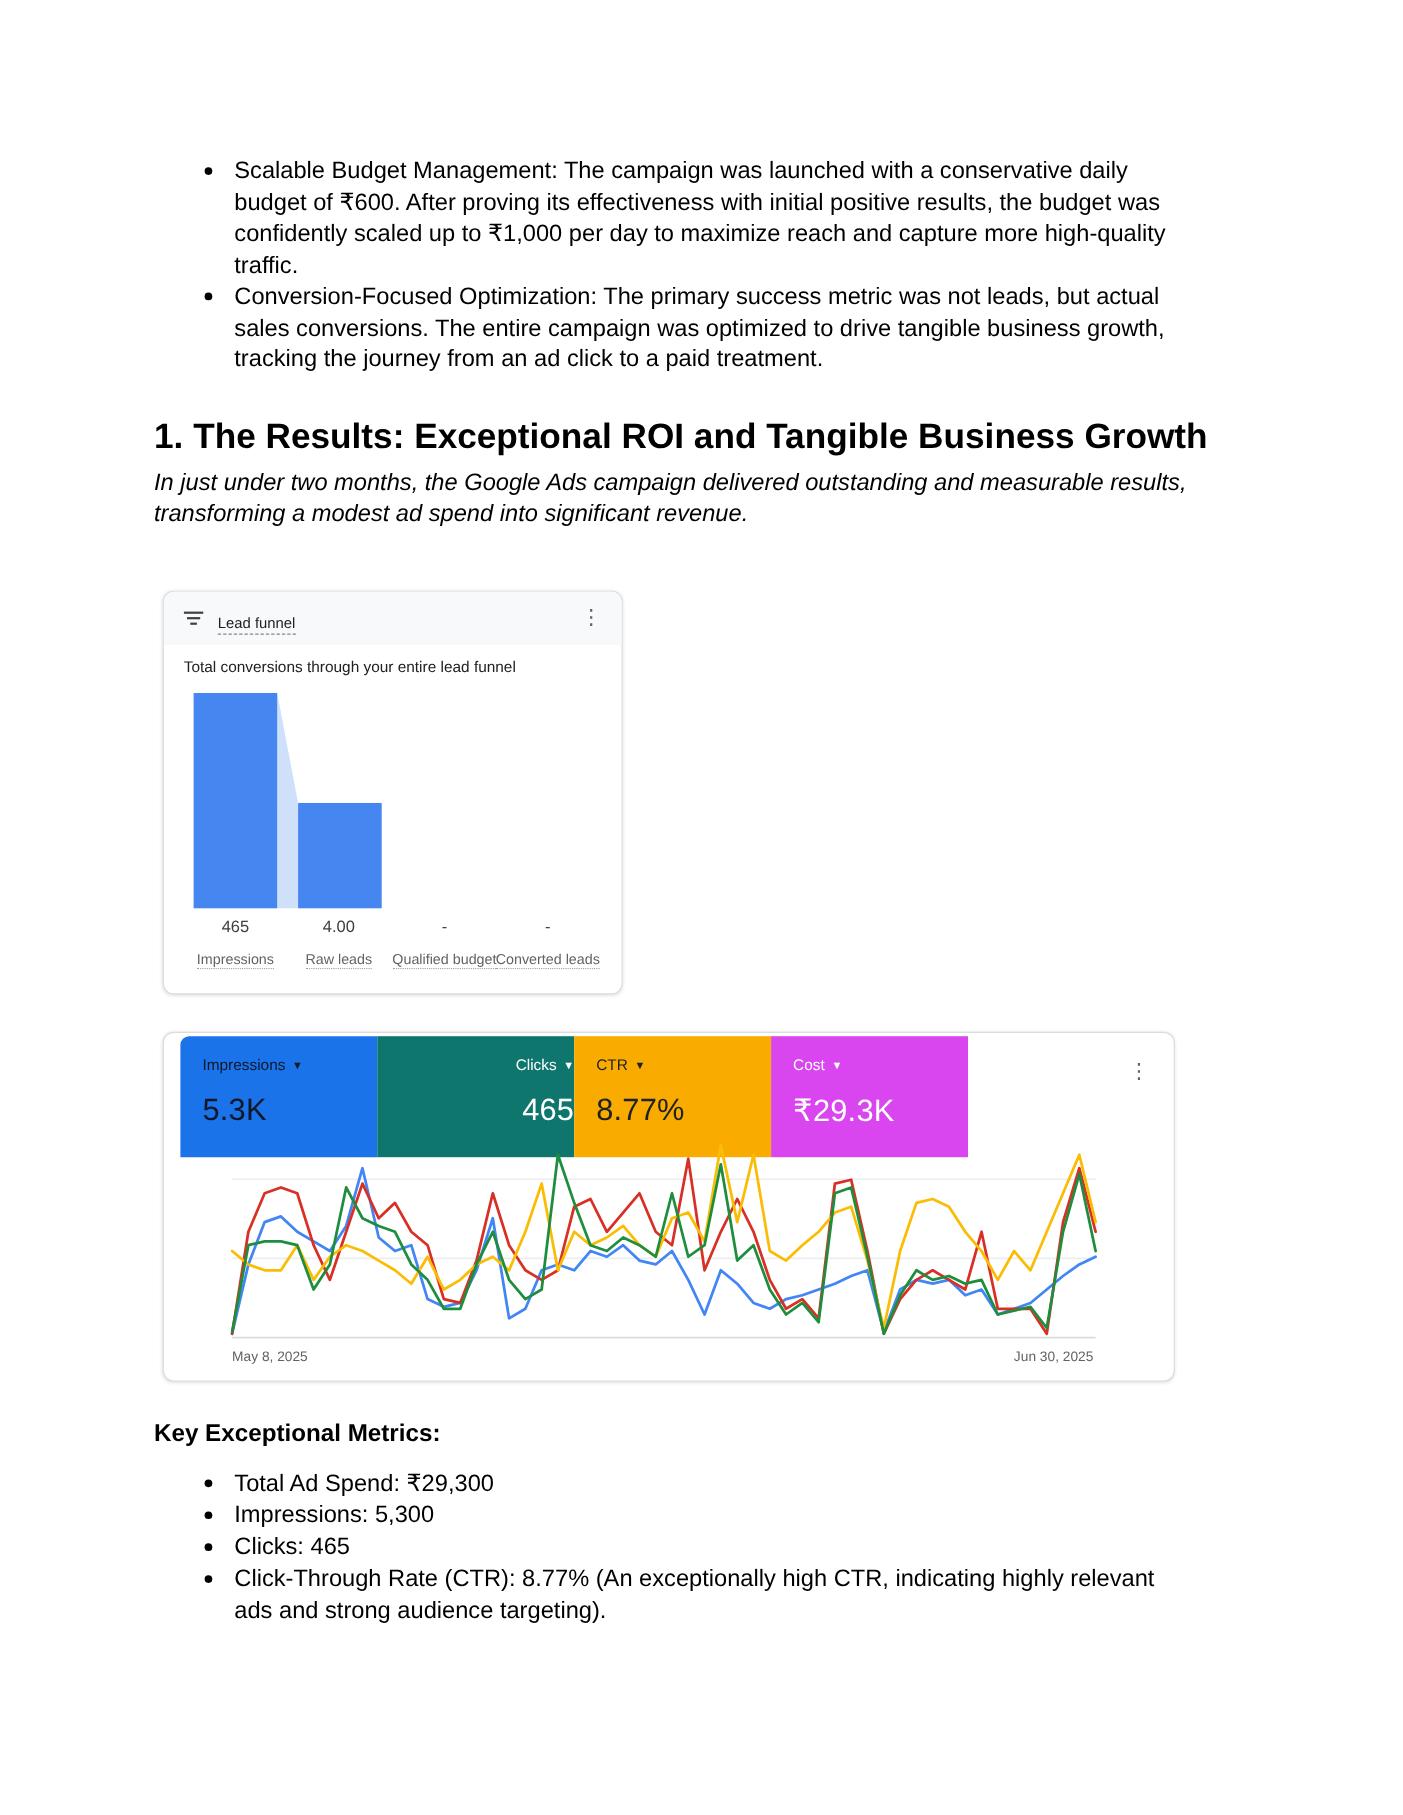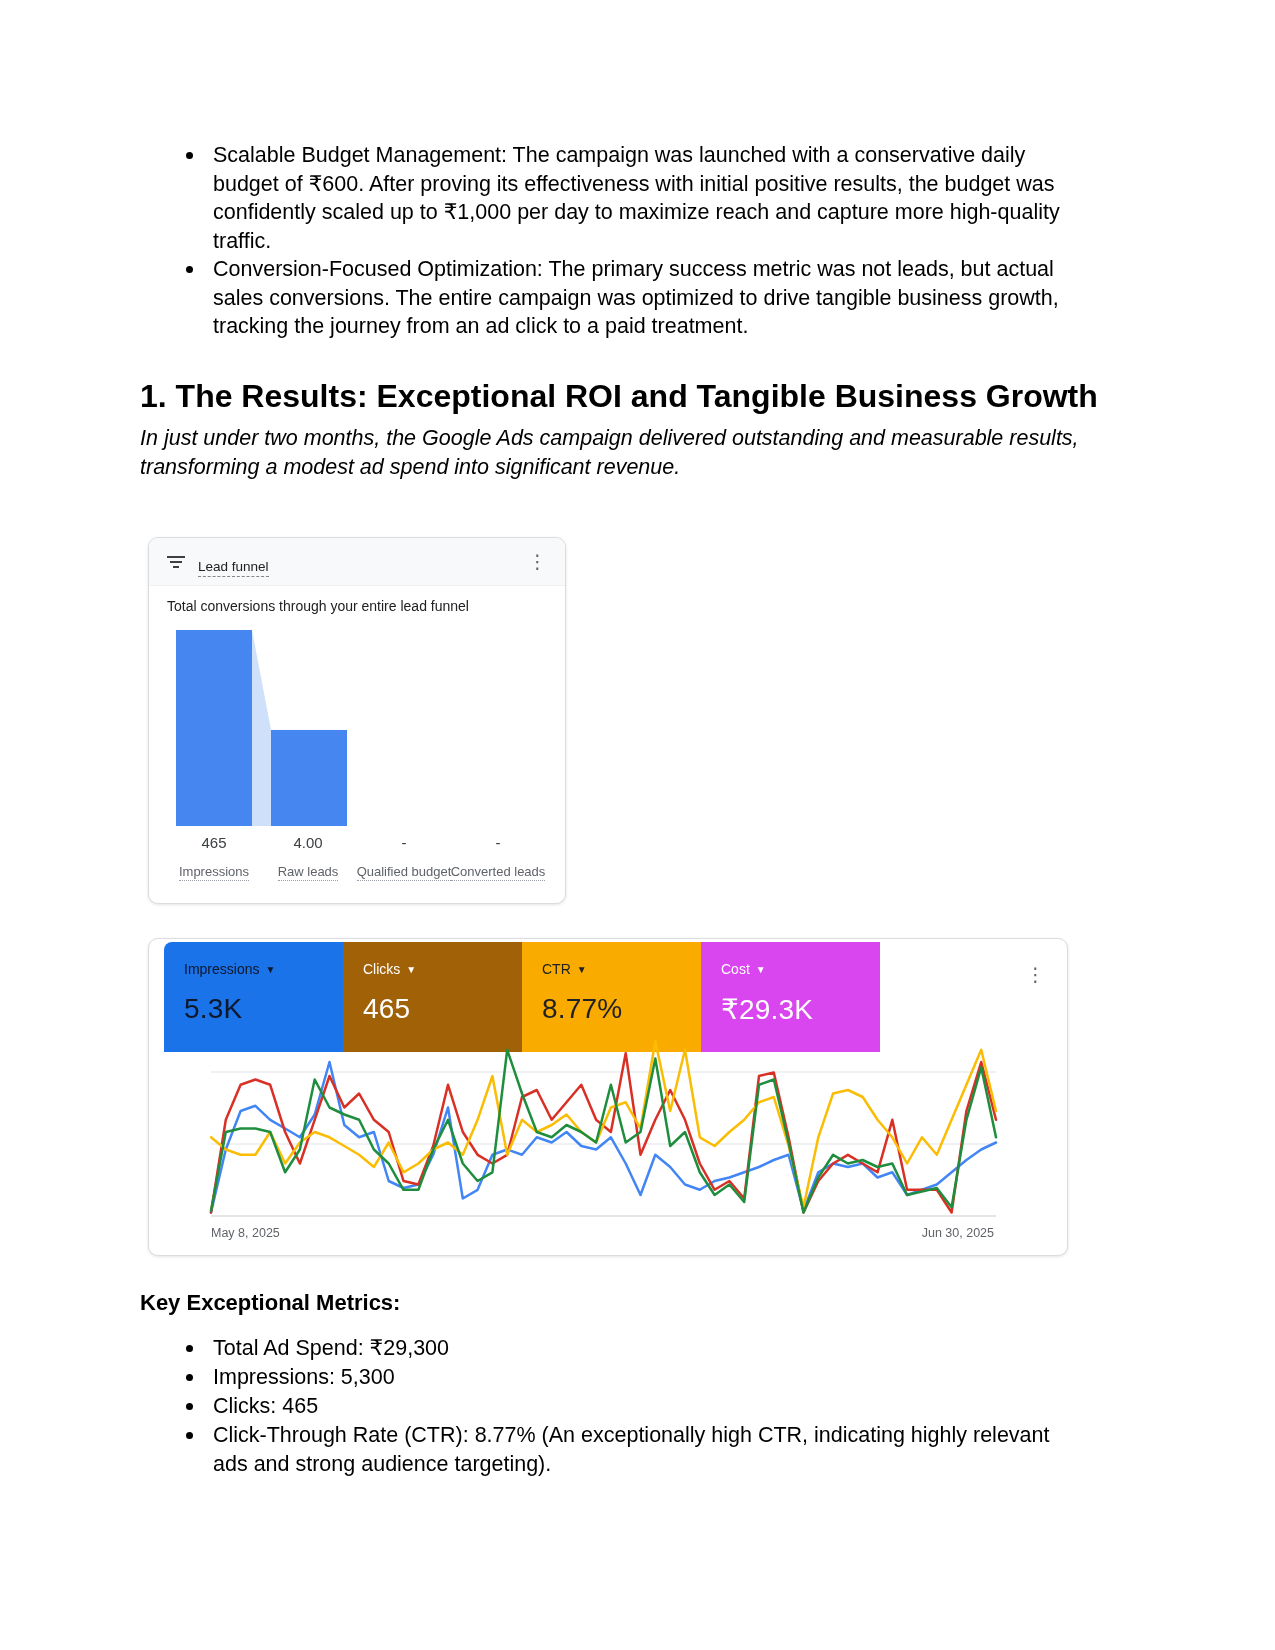--- a/index.html
+++ b/index.html
@@ -106,21 +106,21 @@
   <span class="flab" style="left:200px"><span>Qualified budget</span></span>
   <span class="flab" style="left:294px"><span>Converted leads</span></span>
 </div>
 
 <div class="metrics-card">
   <div class="metric-boxes">
     <div class="metric-box" style="background: rgb(26, 115, 232); color: #0f172a;">
       <span class="mlabel">Impressions</span><span class="caret">▼</span>
       <div class="mvalue">5.3K</div>
     </div>
-    <div class="metric-box" style="background: #a16207; color: rgb(255, 255, 255);">
+    <div class="metric-box" style="background: #0f766e; color: rgb(255, 255, 255); text-align: right;">
       <span class="mlabel">Clicks</span><span class="caret">▼</span>
       <div class="mvalue">465</div>
     </div>
     <div class="metric-box" style="background: rgb(249, 171, 0); color: rgb(32, 33, 36);">
       <span class="mlabel">CTR</span><span class="caret">▼</span>
       <div class="mvalue">8.77%</div>
     </div>
     <div class="metric-box" style="background: #d946ef; color: rgb(255, 255, 255);">
       <span class="mlabel">Cost</span><span class="caret">▼</span>
       <div class="mvalue">₹29.3K</div>

